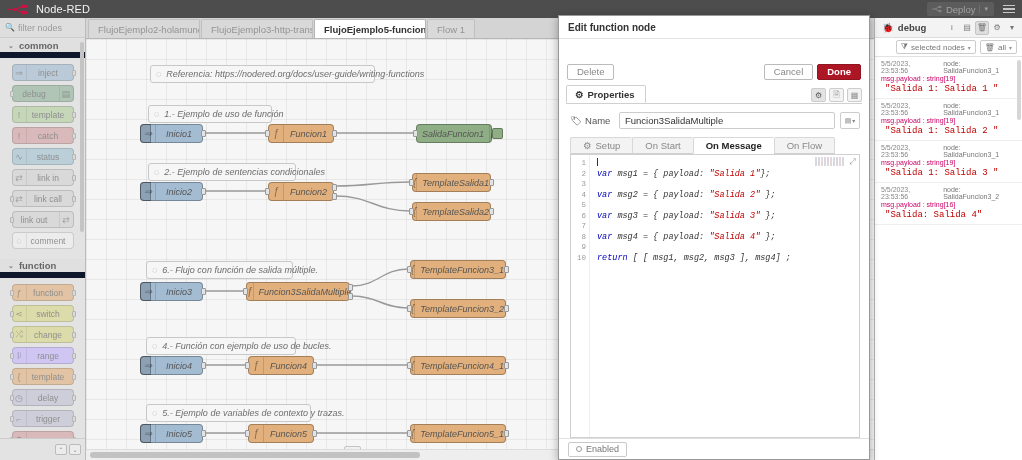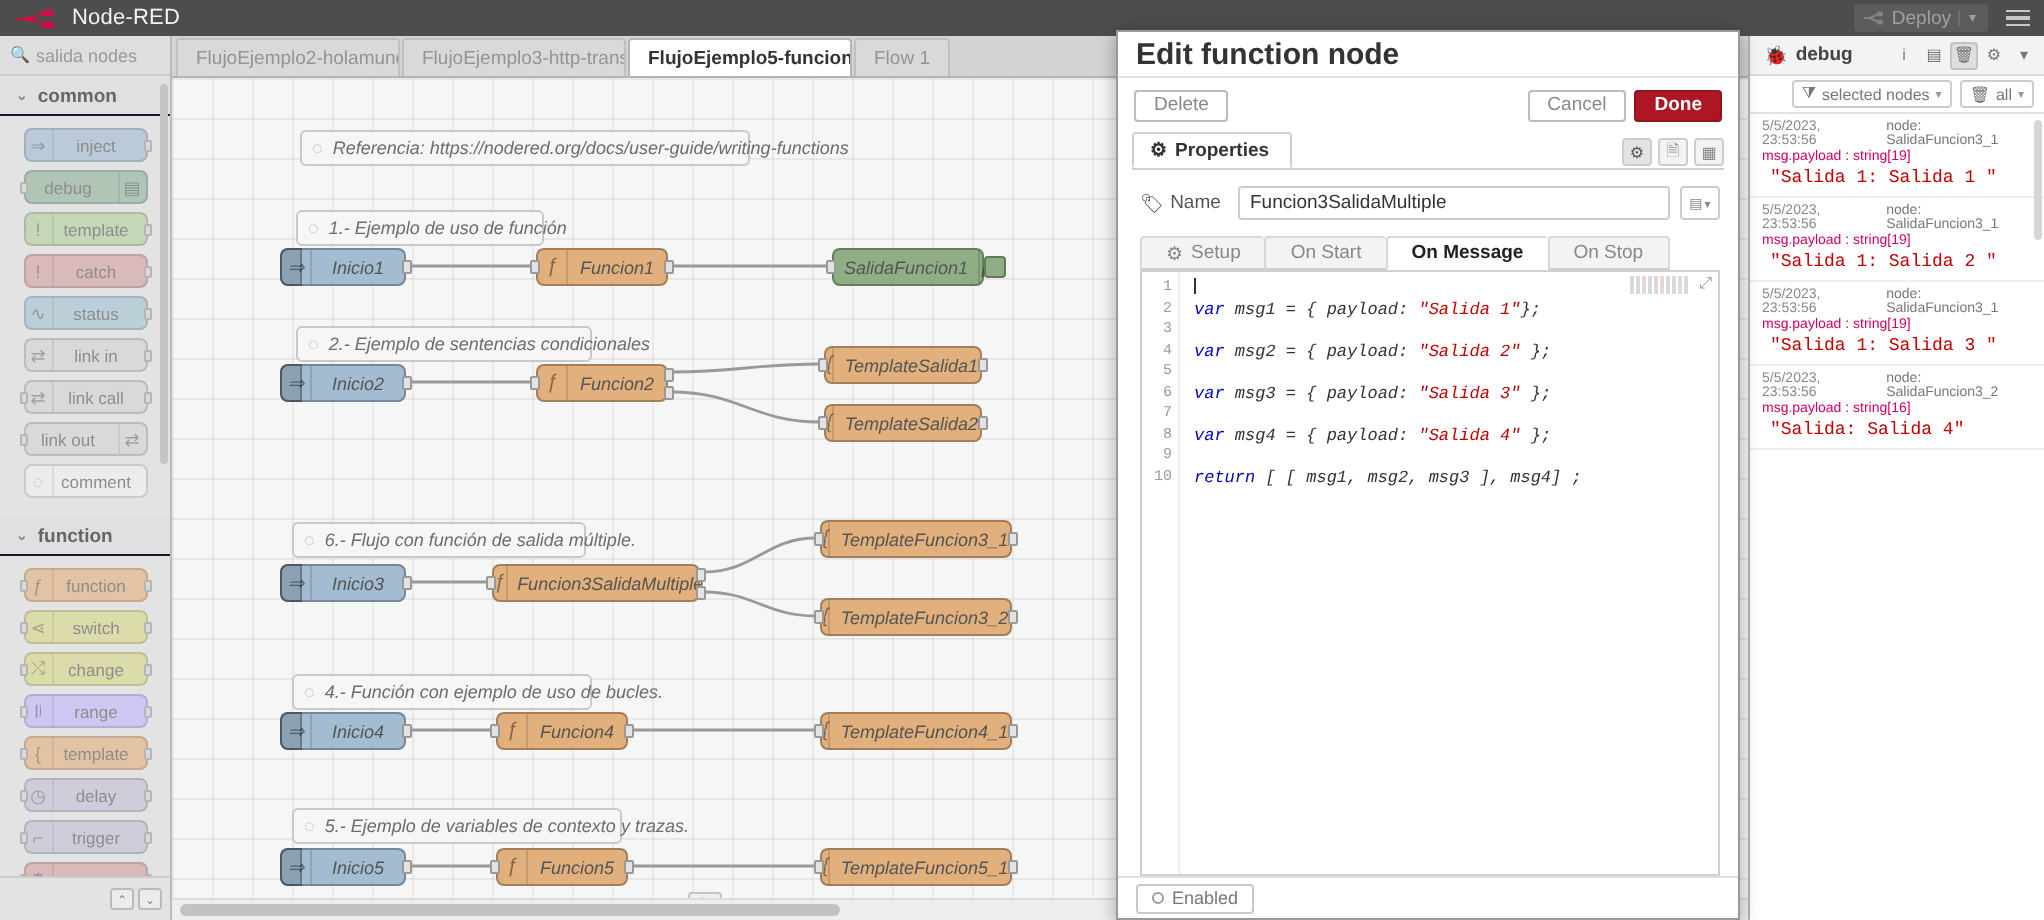--- a/index.html
+++ b/index.html
@@ -45,21 +45,21 @@
     font-size: 9px; color: #9a9a9a; font-style: normal;
   }
   #palette-search .mag { font-size: 8px; }
   #palette-scroll {
     position: absolute; top: 21px; left: 0; right: 0; bottom: 22px;
     overflow: hidden; background: #e3e3e3;
   }
   .cat-header {
     height: 19px; display: flex; align-items: center; gap: 5px;
     padding-left: 8px; font-size: 9.5px; color: #666; font-weight: bold;
-    background: #e0e0e0; border-bottom: 1px solid #0f172a;
+    background: #e0e0e0; border-bottom: 6px solid #0f172a;
   }
   .cat-header .chev { font-size: 7px; color: #888; }
   .cat-body { padding: 6px 0 6px 0; }
   .pnode {
     position: relative; width: 62px; height: 17px; margin: 0 auto 4px auto;
     border-radius: 4px; border: 1px solid rgba(0,0,0,.22);
     display: flex; align-items: center; font-size: 8.5px; color: #5a5a5a;
     opacity: .62;
   }
   .pnode .lbl { flex: 1; text-align: center; padding-right: 3px; }
@@ -168,26 +168,27 @@
 
   
   #dialog {
     position: absolute; top: 15px; left: 558px; width: 312px; height: 445px;
     background: #fff; border: 1px solid #999;
     box-shadow: 0 2px 9px rgba(0,0,0,.32); z-index: 30;
     display: flex; flex-direction: column;
   }
   #dlg-title {
     height: 23px; display: flex; align-items: center; padding-left: 9px;
-    font-size: 15px; font-weight: bold; color: #333;
+    font-size: 10px; font-weight: bold; color: #333;
     border-bottom: 1px solid #e4e4e4;
   }
   #dlg-actions {
     height: 27px; display: flex; align-items: center; padding: 0 8px;
     justify-content: space-between;
+    margin-top: 19px;
   }
   .btn {
     height: 16px; padding: 0 9px; border-radius: 2px;
     font-size: 9.5px; display: inline-flex; align-items: center; justify-content: center;
     border: 1px solid #bbb; background: #fff; color: #888;
   }
   .btn.primary { background: #ad1625; border-color: #8d1620; color: #fff; font-weight: bold; }
   #dlg-right-btns { display: flex; gap: 4px; }
   #dlg-tabrow {
     height: 19px; margin: 0 7px; display: flex; align-items: flex-end;
@@ -341,21 +342,21 @@
           <i></i>
           <i></i>
         </span>
     </div>
   </div>
 </div>
 
 <div id="palette">
   <div id="palette-search">
     <span class="mag">🔍</span>
-    <span id="palette-search-text">salida nodes</span>
+    <span id="palette-search-text">filter nodes</span>
   </div>
   <div id="palette-scroll">
       <div class="cat-header">
         <span class="chev">⌄</span>
         <span>common</span>
       </div>
       <div class="cat-body">
         <div class="pnode" style="background: rgb(164, 188, 210);">
           <span class="gl sep-l">⇒</span>
           <span class="lbl">inject</span>
@@ -654,21 +655,21 @@
         <span>⚙</span>
         <span>Setup</span>
       </div>
       <div class="ctab">
         <span>On Start</span>
       </div>
       <div class="ctab active">
         <span>On Message</span>
       </div>
       <div class="ctab">
-        <span>On Stop</span>
+        <span>On Flow</span>
       </div>
     </div>
   <div id="editor">
     <div id="gutter">
         <div style="padding-right: 3px;">1</div>
         <div style="padding-right: 3px;">2</div>
         <div style="padding-right: 3px;">3</div>
         <div style="padding-right: 3px;">4</div>
         <div style="padding-right: 3px;">5</div>
         <div style="padding-right: 3px;">6</div>

